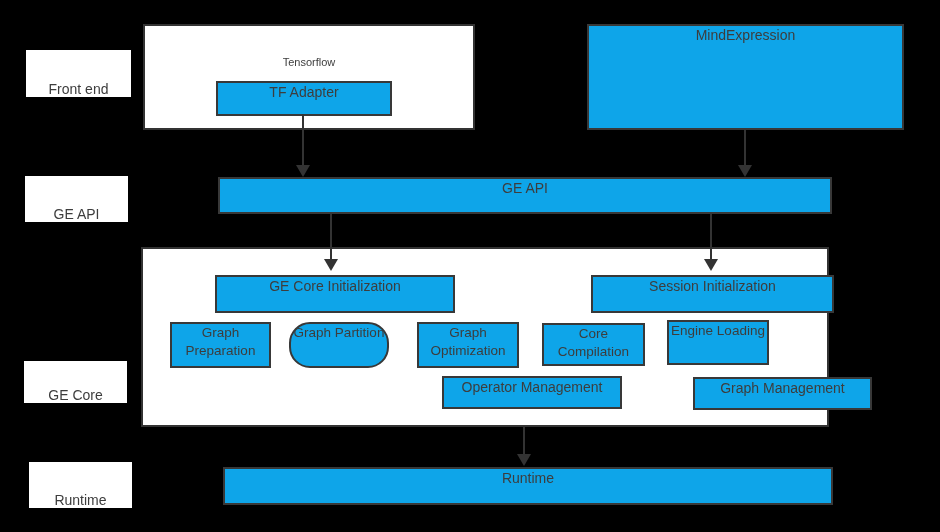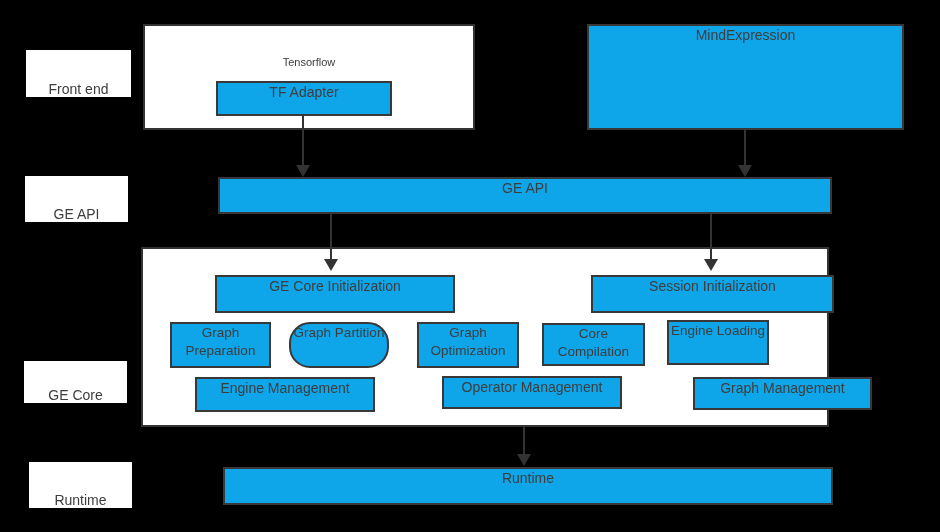--- a/index.html
+++ b/index.html
@@ -117,23 +117,20 @@
     <div class="abs panel stage" style="left:274px; top:73px; width:102px; height:46px;">
       <span>Graph Optimization</span>
     </div>
     <div class="abs panel stage" style="left:399px; top:74px; width:103px; height:43px;">
       <span>Core Compilation</span>
     </div>
     <div class="abs panel stage" style="left:524px; top:71px; width:102px; height:45px;">
       <span>Engine Loading</span>
     </div>
 
-    <div class="abs panel" style="left:52px; top:128px; width:180px; height:35px;">
-      <span>Engine Management</span>
-    </div>
     <div class="abs panel" style="left:299px; top:127px; width:180px; height:33px;">
       <span>Operator Management</span>
     </div>
     <div class="abs panel" style="left:550px; top:128px; width:179px; height:33px;">
       <span>Graph Management</span>
     </div>
   </div>
 
   <div class="abs panel" style="left:223px; top:467px; width:610px; height:38px;">
     <span>Runtime</span>

